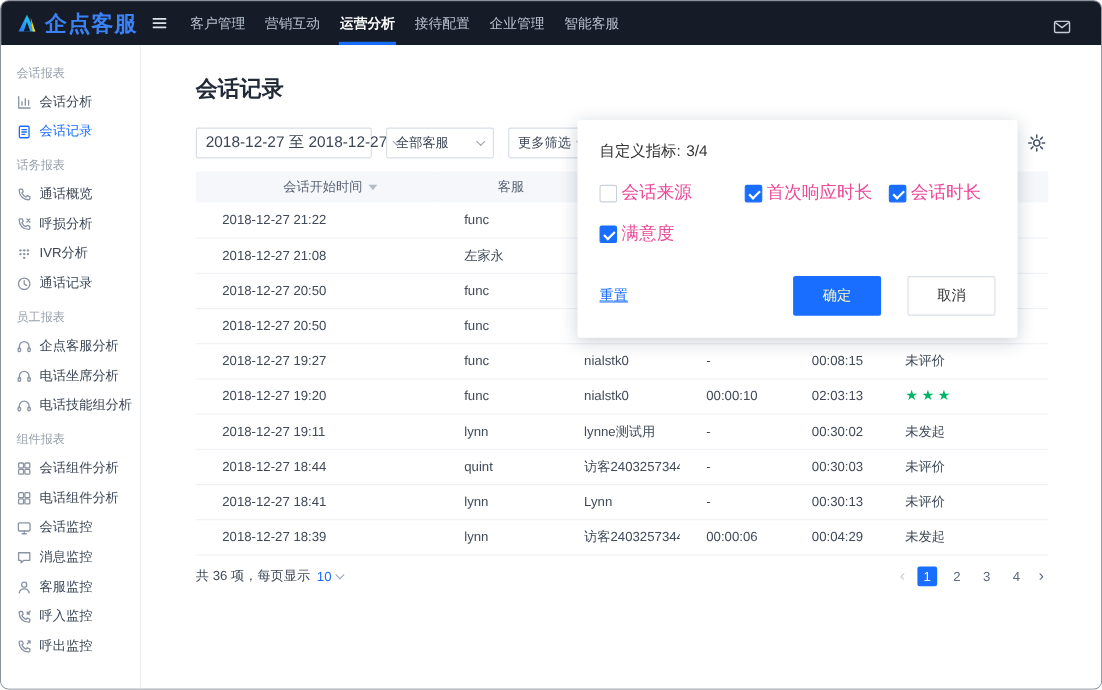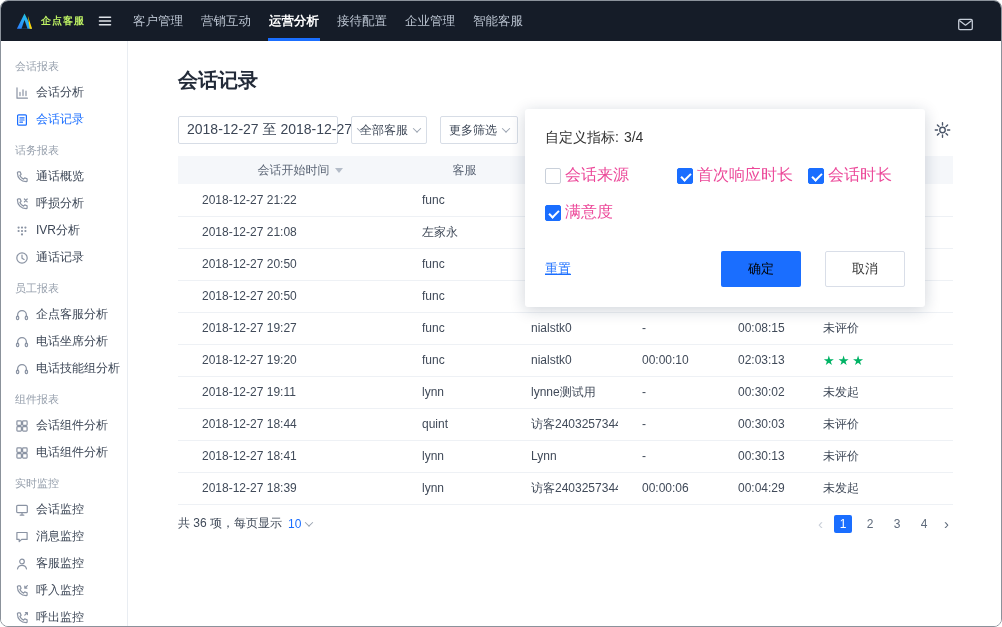--- a/index.html
+++ b/index.html
@@ -3,21 +3,21 @@
 <meta charset="utf-8">
 <style>
   * { margin:0; padding:0; box-sizing:border-box; }
   html,body { width:1002px; height:627px; }
   body { font-family:"Liberation Sans","DejaVu Sans",sans-serif; background:#fff; }
   .window { position:relative; width:1002px; height:627px; border:1px solid #8b929b; border-radius:8px; overflow:hidden; background:#fff; }
 
   
   .topbar { height:40px; background:var(--navbar,#151c28); display:flex; align-items:center; padding:0 16px 0 14px; color:#b9c2cf; }
   .brand { display:flex; align-items:center; gap:7px; }
-  .brand-name { color:#bef264; font-size:10px; font-weight:bold; letter-spacing:1px; white-space:nowrap; }
+  .brand-name { color:#3b82f6; font-size:20px; font-weight:bold; letter-spacing:1px; white-space:nowrap; }
   .menu-btn { display:flex; align-items:center; margin-left:6px; color:#dfe3e9; cursor:pointer; }
   .topnav { display:flex; height:100%; margin-left:12px; }
   .nav-item { padding:0 9px; font-size:12.5px; display:flex; align-items:center; height:100%; position:relative; cursor:pointer; white-space:nowrap; }
   .nav-item.active { color:#fff; font-weight:bold; }
   .nav-item.active::after { content:""; position:absolute; left:8px; right:8px; bottom:0; height:3px; background:var(--accent,#1a6eff); }
   .top-right { margin-left:auto; display:flex; align-items:center; gap:15px;flex-direction:column; }
   .avatar { width:26px; height:26px; border-radius:50%; background:radial-gradient(circle at 38% 32%, #f6d9bc 0%, #e8b38a 35%, #8c5c3f 75%, #5f3c28 100%); border:1px solid #2a3342; cursor:pointer; }
   .user-wrap { display:flex; align-items:center; gap:6px; font-size:12px; color:#e6e9ee; cursor:pointer; }
   .top-icon { display:flex; align-items:center; color:#c6cdd8; cursor:pointer; }
 
@@ -28,21 +28,21 @@
   .side-item svg { color:#8a93a3; flex:0 0 auto; }
   .side-item.active { color:var(--accent,#1a6eff); }
   .side-item.active svg { color:var(--accent,#1a6eff); }
 
   
   .main { position:absolute; top:40px; left:127px; right:0; bottom:0; padding:26px 50px 0; background:#fff; }
   .page-title { font-size:20px; color:#222a38; font-weight:600; }
   .filters { display:flex; gap:13px; margin-top:22px; align-items:center; position:relative; }
   .select { height:28px; border:1px solid #d7dde6; border-radius:2px; display:flex; align-items:center; justify-content:space-between; padding:0 8px; font-size:12px; color:#3c4656; background:#fff; cursor:pointer; gap:6px; white-space:nowrap; }
   .select.date { width:160px; font-size:14px; }
-  .select.agent { width:76px; }
+  .select.agent { width:98px; }
   .select.more { width:78px; }
   .chev { display:inline-block; width:6px; height:6px; border-right:1.3px solid #9aa3b0; border-bottom:1.3px solid #9aa3b0; transform:rotate(45deg) translate(-1px,-1px); flex:0 0 auto; }
   .chev.white { border-color:#cfd5de; }
   .gear-btn { position:absolute; right:0; top:50%; transform:translateY(-50%); color:#4a5568; display:flex; cursor:pointer; }
 
   .tbl { margin-top:12px; width:100%; border-collapse:collapse; table-layout:fixed; font-size:12px; }
   .tbl th { background:#f5f7fa; height:28px; text-align:center; padding-left:24px; color:#5b6575; font-weight:normal; white-space:nowrap; }
   .tbl td { height:32px; padding-left:24px; color:#404a59; border-bottom:1px solid #eef1f5; white-space:nowrap; overflow:hidden; }
   .sort-caret { display:inline-block; width:0; height:0; border-left:4px solid transparent; border-right:4px solid transparent; border-top:5px solid #b4bcc8; margin-left:5px; vertical-align:middle; }
   .stars { color:var(--star,#00b365); font-size:13px; letter-spacing:3px; }
@@ -59,21 +59,21 @@
   .popup { position:absolute; left:524px; top:108px; width:400px; background:#fff; box-shadow:0 3px 16px rgba(16,34,64,.2); border-radius:3px; padding:20px; z-index:10; }
   .popup-title { font-size:14px; color:#333; display:flex; gap:5px; }
   .opts { display:grid; grid-template-columns:132px 131px 1fr; row-gap:16px; margin-top:18px; }
   .opt { display:flex; align-items:center; gap:4px; font-size:16px; color:#ec4899; cursor:pointer; white-space:nowrap; }
   .cb { width:16px; height:16px; border:1px solid #c9d0da; border-radius:2px; background:#fff; position:relative; flex:0 0 auto; }
   .cb.checked { background:var(--accent,#1a6eff); border-color:var(--accent,#1a6eff); }
   .cb.checked::after { content:""; position:absolute; left:5px; top:2px; width:4px; height:8px; border-right:2px solid #fff; border-bottom:2px solid #fff; transform:rotate(45deg); }
   .popup-actions { display:flex; align-items:center; margin-top:28px; }
   .reset-link { color:var(--accent,#1a6eff); font-size:13px; text-decoration:underline; cursor:pointer; }
   .btn { height:36px; width:80px; border-radius:2px; font-size:13px; display:flex; align-items:center; justify-content:center; cursor:pointer; border:none; font-family:inherit; }
-  .btn-primary { background:var(--accent,#1a6eff); color:#000000; margin-left:auto;text-align:right; }
+  .btn-primary { background:var(--accent,#1a6eff); color:#fef9c3; margin-left:auto;text-align:right; }
   .btn-default { border:1px solid #d9dee8; color:#333; margin-left:24px; background:#fff; }
 </style>
 </head>
 <body>
 
 <div class="window">
 
   <header class="topbar">
     <div class="brand">
       <span style="display:flex">
@@ -222,21 +222,20 @@
       </div>
       <div class="side-item">
         <svg width="14" height="14" viewBox="0 0 14 14" fill="none" stroke="currentColor" stroke-width="1.2" stroke-linecap="round" stroke-linejoin="round">
           <rect x="1.9" y="1.9" width="4.5" height="4.5" rx="0.8"></rect>
           <rect x="7.6" y="1.9" width="4.5" height="4.5" rx="0.8"></rect>
           <rect x="1.9" y="7.6" width="4.5" height="4.5" rx="0.8"></rect>
           <rect x="7.6" y="7.6" width="4.5" height="4.5" rx="0.8"></rect>
         </svg>
         <span>电话组件分析</span>
       </div>
-      <div class="side-section-title">实时监控</div>
       <div class="side-item">
         <svg width="14" height="14" viewBox="0 0 14 14" fill="none" stroke="currentColor" stroke-width="1.2" stroke-linecap="round" stroke-linejoin="round">
           <rect x="1.7" y="2.3" width="10.6" height="7.4" rx="1"></rect>
           <path d="M5.2 12.2h3.6M7 9.7v2.5"></path>
         </svg>
         <span>会话监控</span>
       </div>
       <div class="side-item">
         <svg width="14" height="14" viewBox="0 0 14 14" fill="none" stroke="currentColor" stroke-width="1.2" stroke-linecap="round" stroke-linejoin="round">
           <path d="M1.9 2.5h10.2v6.9H6.7L4.2 11.6V9.4H1.9z"></path>

